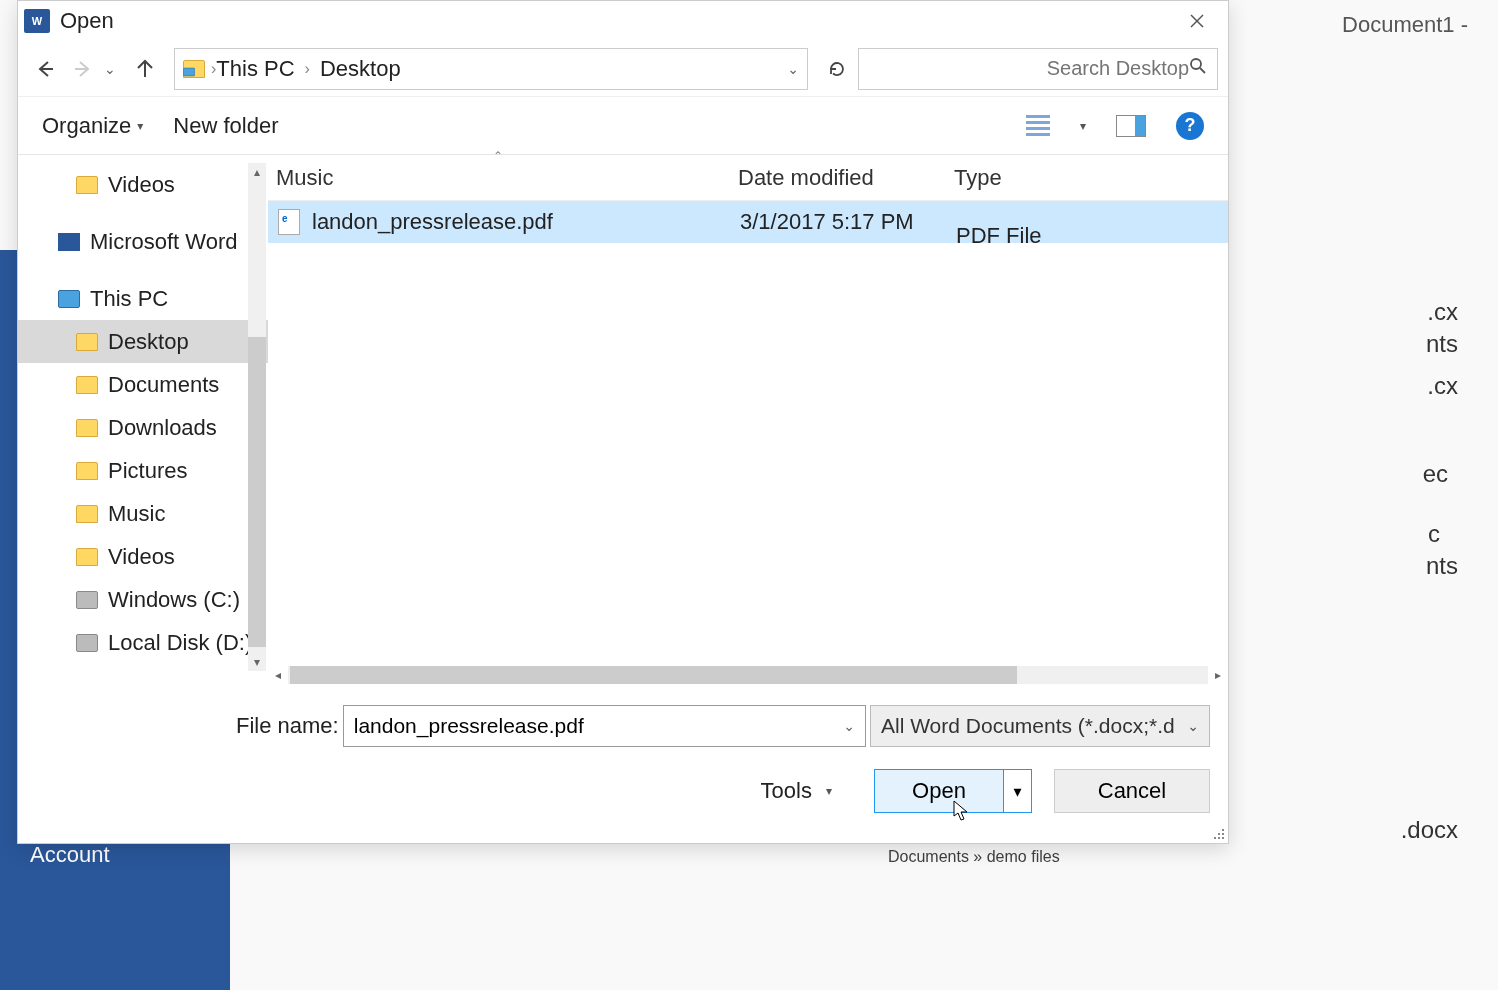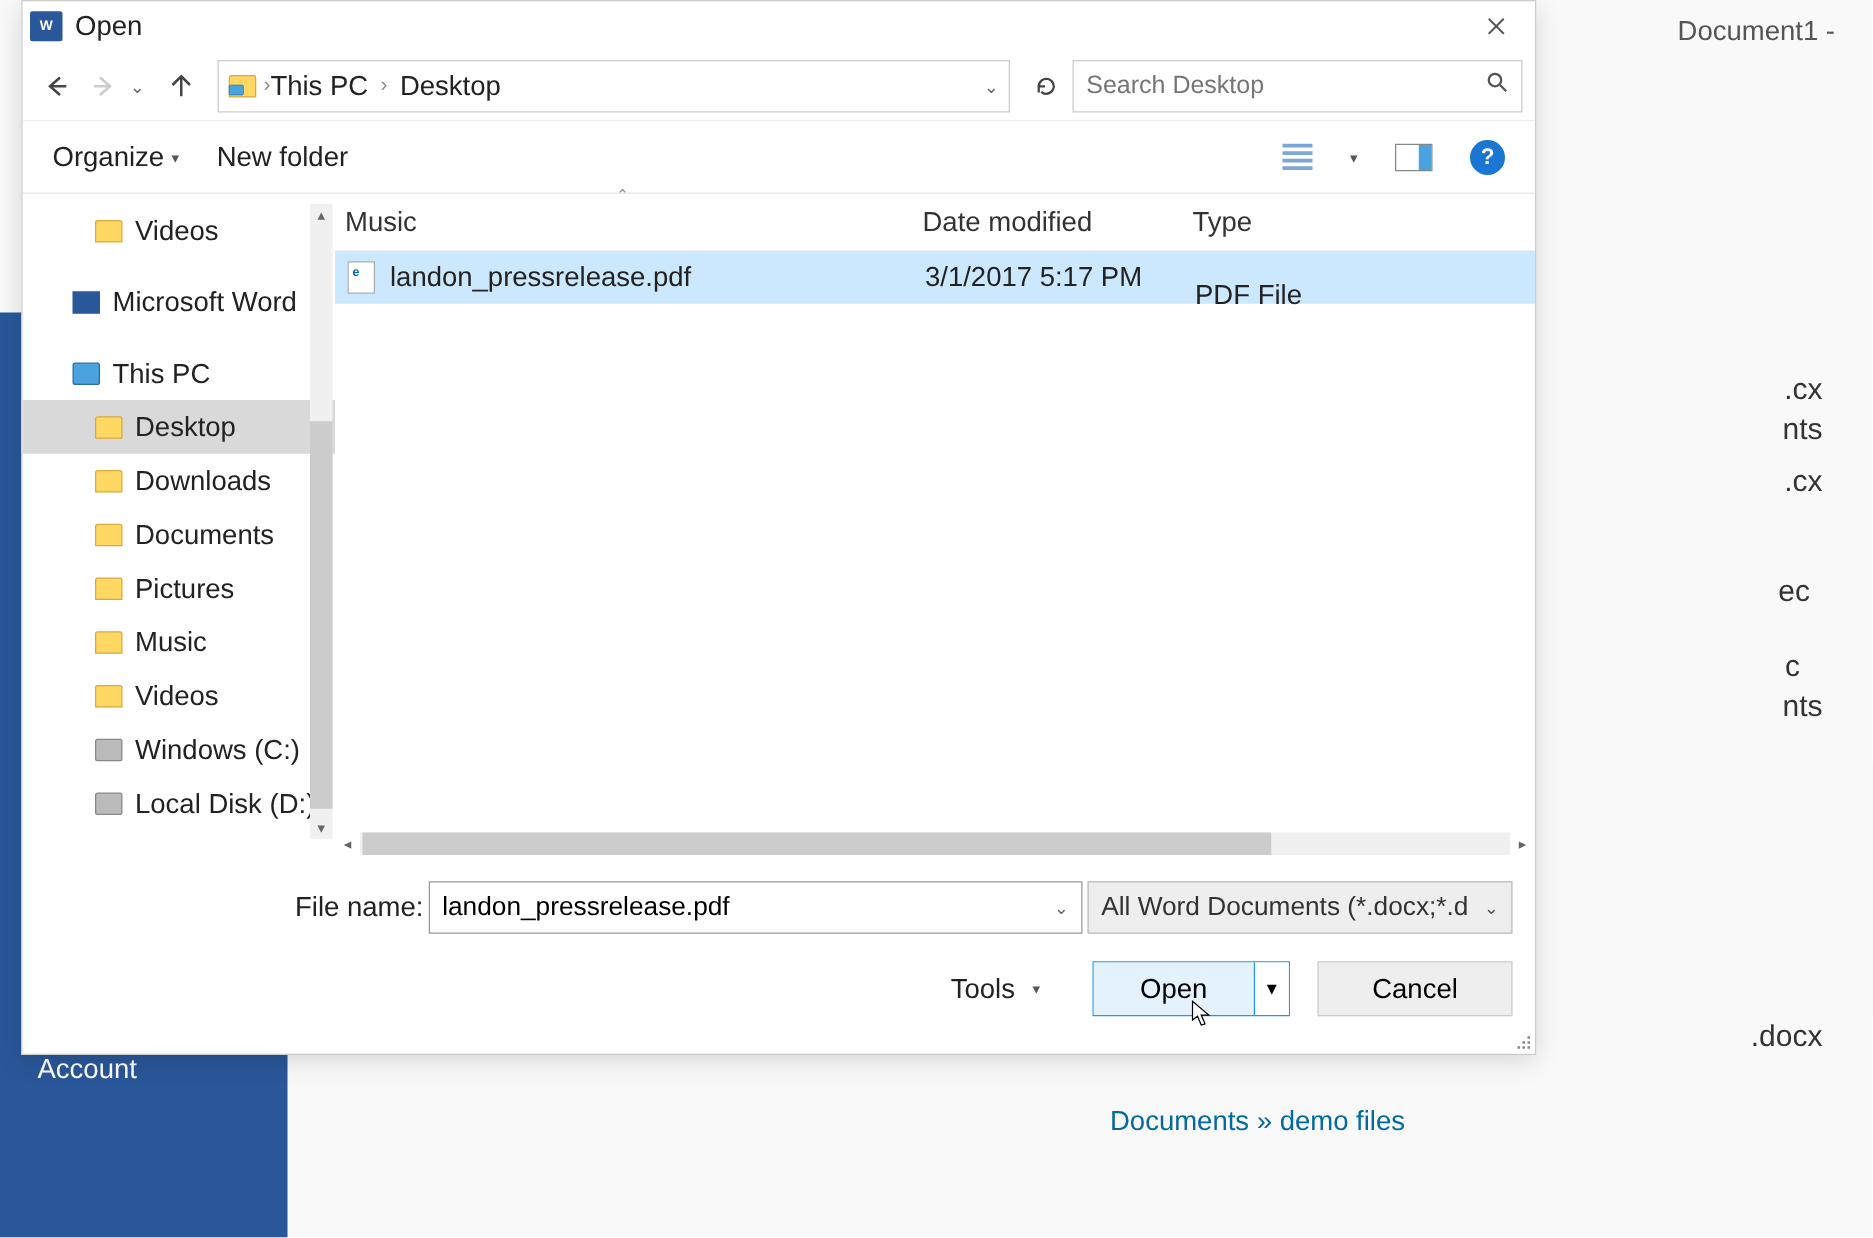--- a/index.html
+++ b/index.html
@@ -24,21 +24,21 @@
 .nav-dropdown { width: 20px; color: #666; font-size: 14px; cursor: pointer; }
 .nav-up { width: 34px; height: 34px; display: flex; align-items: center; justify-content: center; color: #555; cursor: pointer; }
 .addressbar { flex: 1; height: 42px; border: 1px solid #ccc; display: flex; align-items: center; padding: 0 8px; margin: 0 8px; }
 .folder-glyph { width: 22px; height: 18px; background: #ffd763; border: 1px solid #d9a93c; border-radius: 2px 2px 0 0; margin-right: 6px; position: relative; }
 .monitor-glyph { width: 20px; height: 14px; background: #4aa3df; border: 1px solid #2d6ca2; border-radius: 2px; margin-right: 8px; position: relative; }
 .breadcrumb { display: flex; align-items: center; gap: 10px; font-size: 22px; color: #222; }
 .crumb-sep { color: #888; font-size: 16px; }
 .addr-drop { margin-left: auto; color: #666; cursor: pointer; font-size: 14px; }
 .refresh-btn { width: 34px; height: 34px; display: flex; align-items: center; justify-content: center; color: #444; cursor: pointer; font-size: 18px; }
 .searchbox { width: 360px; height: 42px; border: 1px solid #ccc; display: flex; align-items: center; padding: 0 10px; }
-.searchbox input { border: 0; outline: 0; font-size: 20px; color: #888; width: 100%; background: transparent; }
+.searchbox input { border: 0; outline: 0; font-size: 20px; color: #888; width: 100%; background: transparent; text-align: right; }
 .search-icon { color: #555; font-size: 18px; cursor: pointer; }
 
 .toolbar { height: 58px; display: flex; align-items: center; padding: 0 24px; gap: 30px; border-bottom: 1px solid #e5e5e5; }
 .tb-btn { font-size: 22px; color: #222; cursor: pointer; display: flex; align-items: center; gap: 6px; }
 .tb-caret { font-size: 12px; color: #555; }
 .tb-spacer { flex: 1; }
 .view-icon { width: 24px; height: 22px; display: flex; flex-direction: column; gap: 3px; cursor: pointer; }
 .view-icon span { height: 3px; background: #7da7d9; }
 .preview-icon { width: 30px; height: 22px; border: 1px solid #888; position: relative; cursor: pointer; }
 .preview-icon::after { content: ''; position: absolute; right: 0; top: 0; width: 10px; height: 100%; background: #4aa3df; }
@@ -103,21 +103,21 @@
   <div class="backdrop-blue"></div>
   <div class="backdrop-title">Document1 -</div>
   <div class="backdrop-account">Account</div>
   <div class="backdrop-item" style="right:40px; top:298px;">.cx</div>
   <div class="backdrop-item" style="right:40px; top:330px;">nts</div>
   <div class="backdrop-item" style="right:40px; top:372px;">.cx</div>
   <div class="backdrop-item" style="right:50px; top:460px;text-align:center;">ec</div>
   <div class="backdrop-item" style="right:58px; top:520px;">c</div>
   <div class="backdrop-item" style="right:40px; top:552px;">nts</div>
   <div class="backdrop-item" style="right:40px; top:816px;">.docx</div>
-  <div class="backdrop-item" style="left:888px; top:848px; font-size:22px; color:#0369a1;margin-top:36px;">Documents » demo files</div>
+  <div class="backdrop-item" style="left:888px; top:848px; font-size:16px; color:#404040;">Documents » demo files</div>
 </div>
 
 <div class="dialog">
   <div class="titlebar">
     <div class="word-icon">W</div>
     <div class="title-text">Open</div>
     <div class="close-btn">
       <svg width="16" height="16" viewBox="0 0 16 16">
           <line x1="2" y1="2" x2="14" y2="14" stroke="#555" stroke-width="1.5"></line>
           <line x1="14" y1="2" x2="2" y2="14" stroke="#555" stroke-width="1.5"></line>
@@ -206,25 +206,25 @@
       <div class="tree-item" style="padding-left:40px">
           <span class="ticon pc"></span>
           <span>This PC</span>
         </div>
       <div class="tree-item selected">
           <span class="ticon folder"></span>
           <span>Desktop</span>
         </div>
       <div class="tree-item">
           <span class="ticon folder"></span>
+          <span>Documents</span>
+        </div>
+      <div class="tree-item">
+          <span class="ticon folder"></span>
           <span>Downloads</span>
-        </div>
-      <div class="tree-item">
-          <span class="ticon folder"></span>
-          <span>Documents</span>
         </div>
       <div class="tree-item">
           <span class="ticon folder"></span>
           <span>Pictures</span>
         </div>
       <div class="tree-item">
           <span class="ticon folder"></span>
           <span>Music</span>
         </div>
       <div class="tree-item">

